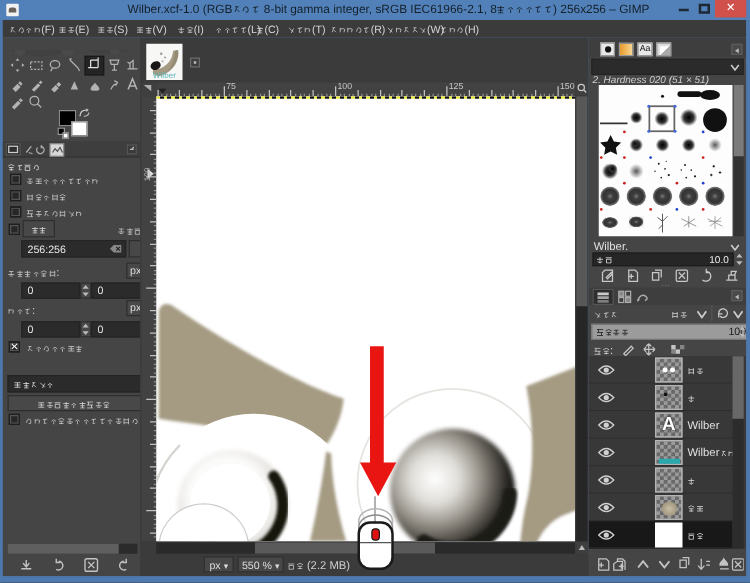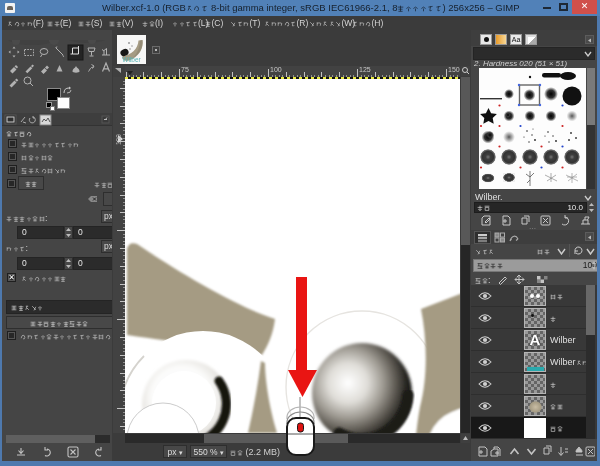--- a/index.html
+++ b/index.html
@@ -245,20 +245,21 @@
         </svg><svg width="6" height="6" viewBox="0 0 10 10" style="display: inline-block; vertical-align: -1px; margin-right: 0.5px;">
           <path d="M1 3 L9 3 M5 1 L5 9 M2 6 L8 6 M2 9 L8 9" stroke="currentColor" fill="none" stroke-width="1.0"></path>
         </svg></span></div>
 <div class="lbl jp" style="left:92px;top:149px;color:#cfcfcf;"><svg width="6" height="6" viewBox="0 0 10 10" style="display: inline-block; vertical-align: -1px; margin-right: 0.5px;">
         <path d="M2 2 L8 2 M5 2 L5 6 M1 6 L9 6 M3 8 L7 8" stroke="currentColor" fill="none" stroke-width="1.0"></path>
       </svg><svg width="6" height="6" viewBox="0 0 10 10" style="display: inline-block; vertical-align: -1px; margin-right: 0.5px;">
         <path d="M1 3 L9 3 M5 1 L5 9 M2 6 L8 6 M2 9 L8 9" stroke="currentColor" fill="none" stroke-width="1.0"></path>
       </svg><svg width="6" height="6" viewBox="0 0 10 10" style="display: inline-block; vertical-align: -1px; margin-right: 0.5px;">
         <path d="M1 2 L9 2 M2 4 L8 4 M2 4 L2 9 L8 9 L8 4" stroke="currentColor" fill="none" stroke-width="1.0"></path>
       </svg></div>
+<div class="entry" style="left:15px;top:162px;width:84px;height:14px;line-height:12px;padding-left:4px;">256:256</div>
 <svg class="abs" style="left:86px;top:165px" width="10" height="8" viewBox="0 0 10 8">
       <path d="M3 1 h6 v6 h-6 l-3 -3 Z" fill="#888"></path>
       <path d="M5 2.5 l3 3 M8 2.5 l-3 3" stroke="#222" stroke-width="1"></path>
     </svg>
 <div class="btn" style="left:101px;top:162px;width:10px;height:14px;"></div>
 <div class="lbl jp" style="left:4px;top:183px;color:#cfcfcf;"><svg width="6" height="6" viewBox="0 0 10 10" style="display: inline-block; vertical-align: -1px; margin-right: 0.5px;">
         <path d="M2 2 L8 2 M5 2 L5 6 M1 6 L9 6 M3 8 L7 8" stroke="currentColor" fill="none" stroke-width="1.0"></path>
       </svg><svg width="6" height="6" viewBox="0 0 10 10" style="display: inline-block; vertical-align: -1px; margin-right: 0.5px;">
         <path d="M1 3 L9 3 M5 1 L5 9 M2 6 L8 6 M2 9 L8 9" stroke="currentColor" fill="none" stroke-width="1.0"></path>
       </svg><svg width="6" height="6" viewBox="0 0 10 10" style="display: inline-block; vertical-align: -1px; margin-right: 0.5px;">

